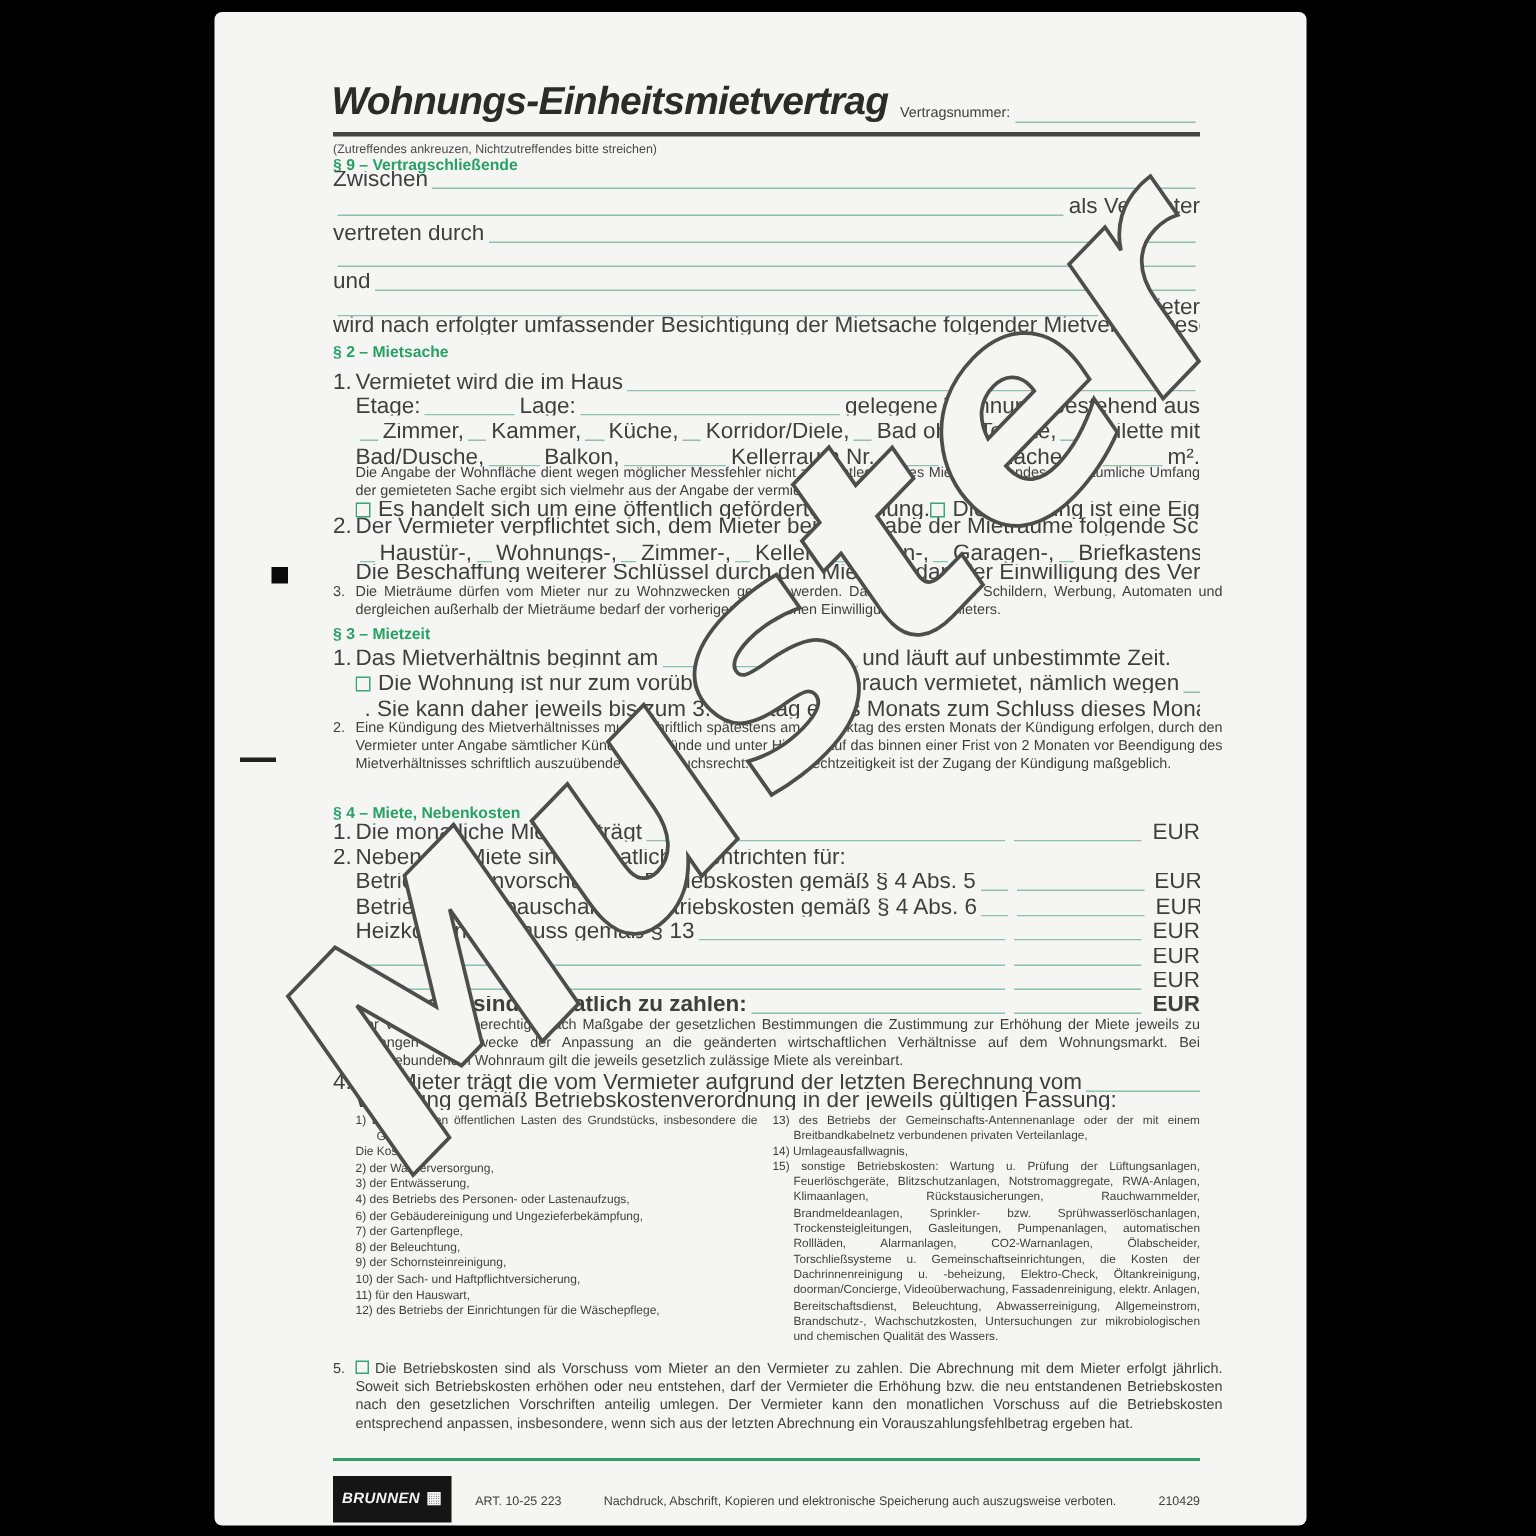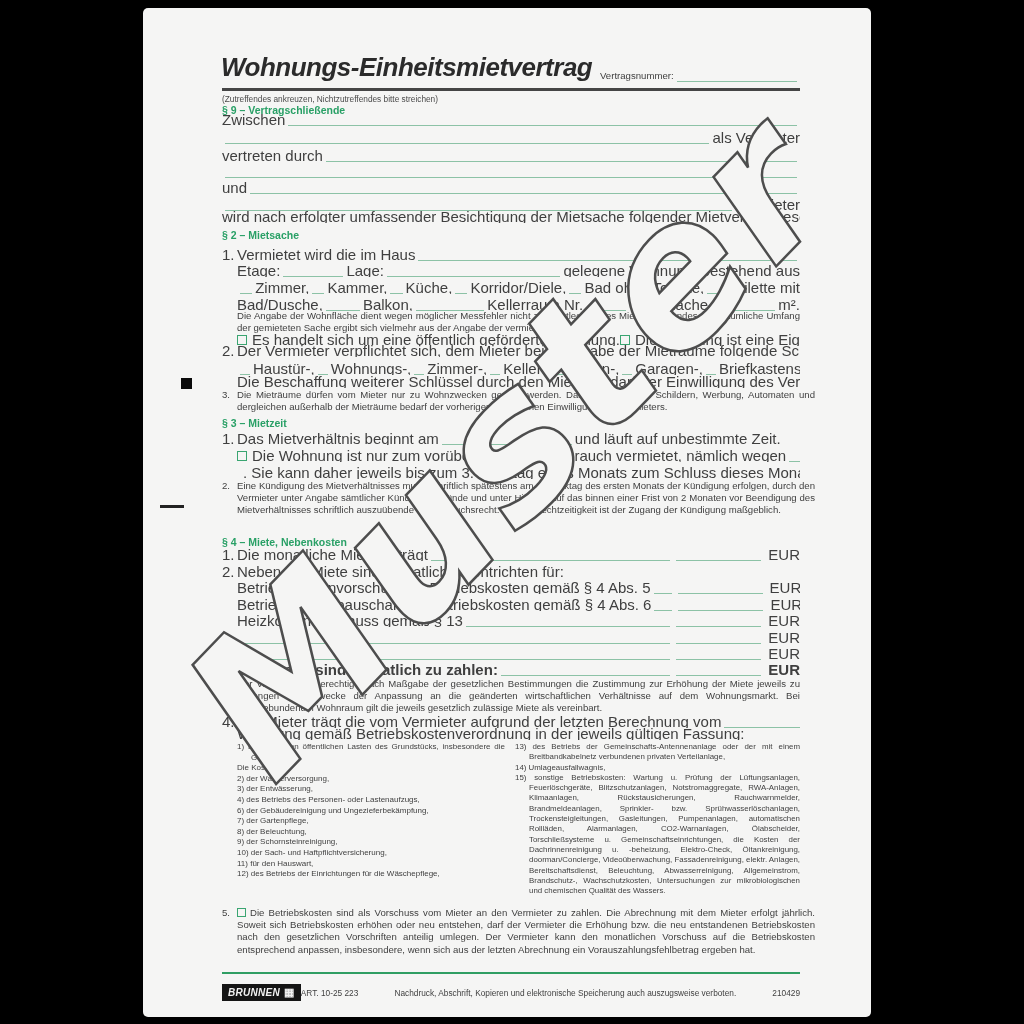--- a/index.html
+++ b/index.html
@@ -37,24 +37,24 @@
        box-sizing:border-box;text-indent:0;}
   .cbgroup{display:flex;align-items:flex-end;}
   .spread{justify-content:space-between;}
   .col{position:absolute;color:#3f3f3f;}
   .col .li{padding-left:14px;text-indent:-14px;text-align:justify;}
   .col-left{left:94px;top:734px;width:268px;font-size:8px;line-height:10.6px;}
   .col-right{left:372px;top:734px;width:285px;font-size:7.9px;line-height:10.3px;}
   .rule-green{position:absolute;left:79px;top:964px;width:578px;height:2px;background:#2f9e63;}
   .footer{position:absolute;left:79px;top:976px;width:578px;display:flex;align-items:center;
           font-size:8.3px;color:#3f3f3f;white-space:nowrap;}
-  .logo{background:#151515;color:#f2f2f2;height:17px;padding:0 6px;display:flex;align-items:center;
+  .logo{background:#151515;color:#f2f2f2;height:31px;padding:0 6px;display:flex;align-items:center;
         gap:4px;font-style:italic;font-weight:bold;font-size:10px;letter-spacing:0.3px;}
   .logo-grid{font-style:normal;font-size:11px;line-height:1;}
-  .art{}
+  .art{margin-left:16px;}
   .notice{margin:0 auto;}
   .code{flex:0 0 auto;}
   .mark-square{position:absolute;left:38px;top:370px;width:11px;height:11px;background:#0a0a0a;}
   .mark-dash{position:absolute;left:17px;top:497px;width:24px;height:2.5px;background:#222;}
   .watermark{position:absolute;left:-183px;top:322px;width:1100px;text-align:center;
              transform:rotate(-46deg);font-family:"DejaVu Sans",sans-serif;font-weight:bold;
              font-style:italic;font-size:196px;letter-spacing:8px;color:#f5f5f4;
              -webkit-text-stroke:2.5px #4d4d4d;z-index:10;pointer-events:none;}
 </style>
 </head>

